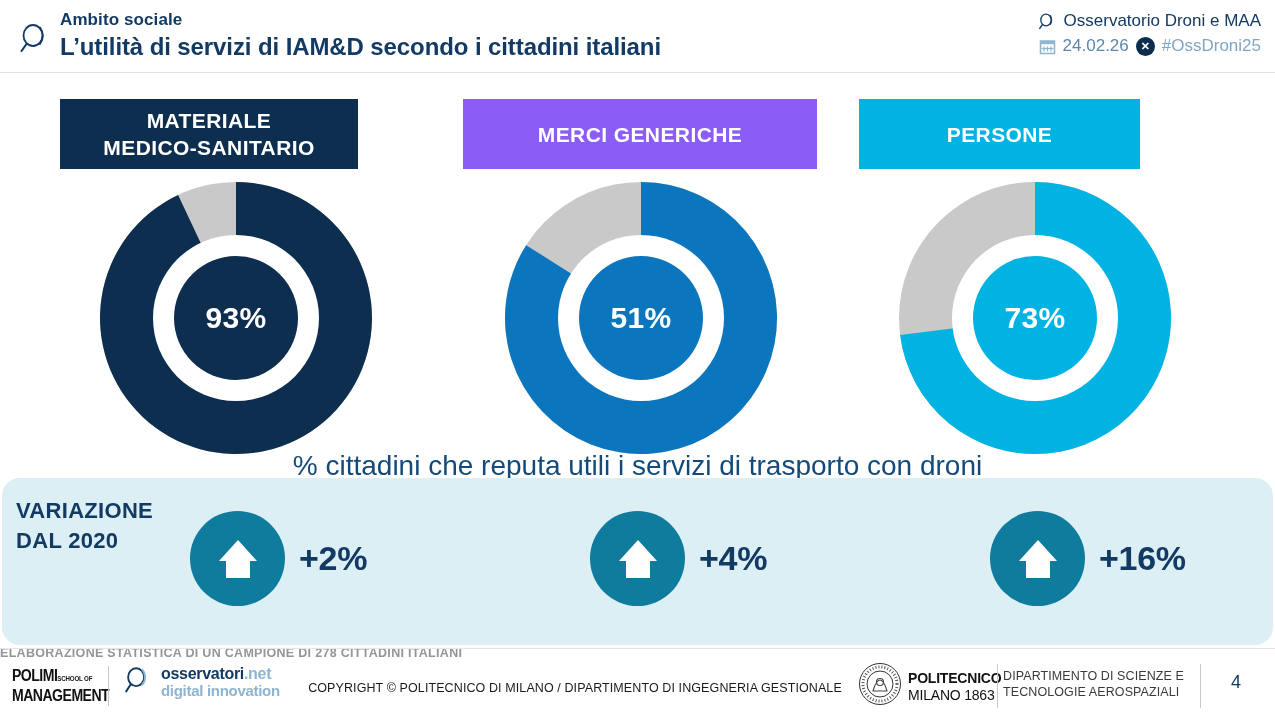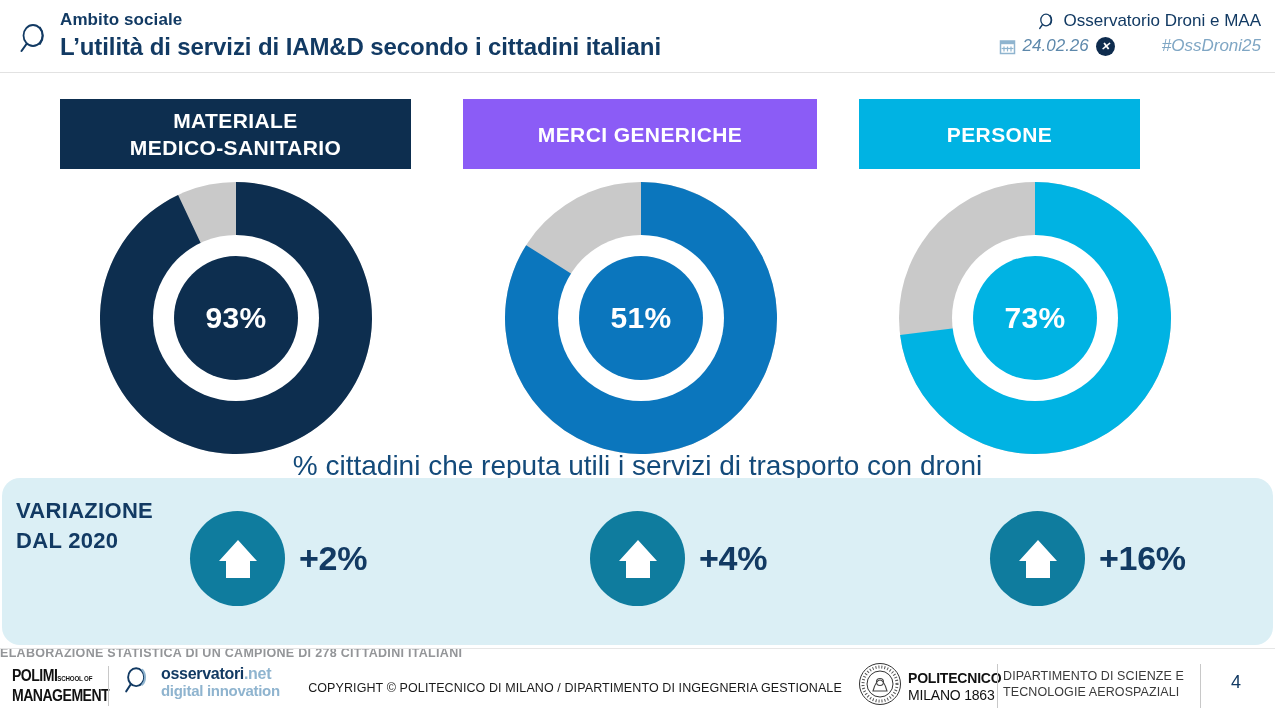--- a/index.html
+++ b/index.html
@@ -28,41 +28,40 @@
     line-height: 31px;
   }
   .meta { position: absolute; right: 14px; top: 8px; text-align: right; }
   .meta-row1 {
     display: flex; align-items: center; justify-content: flex-end; gap: 8px;
     height: 26px;
   }
   .meta-row2 {
     display: flex; align-items: center; justify-content: flex-end; gap: 7px;
     height: 24px;
-    font-style: italic;
   }
   .meta-name { font-size: 17px; color: #123a63; }
   .meta-date { font-size: 17px; color: #5d88ab; }
-  .meta-tag { font-size: 17px; color: #7fa6c4; margin-left: 40px; }
+  .meta-tag { font-size: 17px; color: #7fa6c4; }
   .cal-icon { width: 17px; height: 17px; }
   .loop-icon-sm { width: 19px; height: 19px; }
   .x-badge {
     width: 19px; height: 19px; border-radius: 50%; background: #0e2c4e;
     display: inline-flex; align-items: center; justify-content: center;
     color: #fff; font-size: 11px; font-weight: bold; line-height: 1;
   }
 
   
   .colhead {
     position: absolute; top: 99px; height: 70px;
     display: flex; align-items: center; justify-content: center;
     color: #ffffff; font-weight: bold; font-size: 21px; letter-spacing: .4px;
     text-align: center; line-height: 27px;
   }
-  .colhead.c1 { left: 60px;  width: 351px; background: #0d2e4f; }
+  .colhead.c1 { left: 60px;  width: 298px; background: #0d2e4f; }
   .colhead.c2 { left: 463px; width: 354px; background: #8b5cf6; }
   .colhead.c3 { left: 859px; width: 281px; background: #00b3e3; }
 
   
   .donut-row { position: absolute; left: 0; top: 182px; width: 1275px; height: 272px; }
   .donut { position: absolute; top: 0; width: 272px; height: 272px; }
   .donut.d1 { left: 100px; }
   .donut.d2 { left: 505px; }
   .donut.d3 { left: 899px; }
   .donut svg { display: block; width: 272px; height: 272px; }

